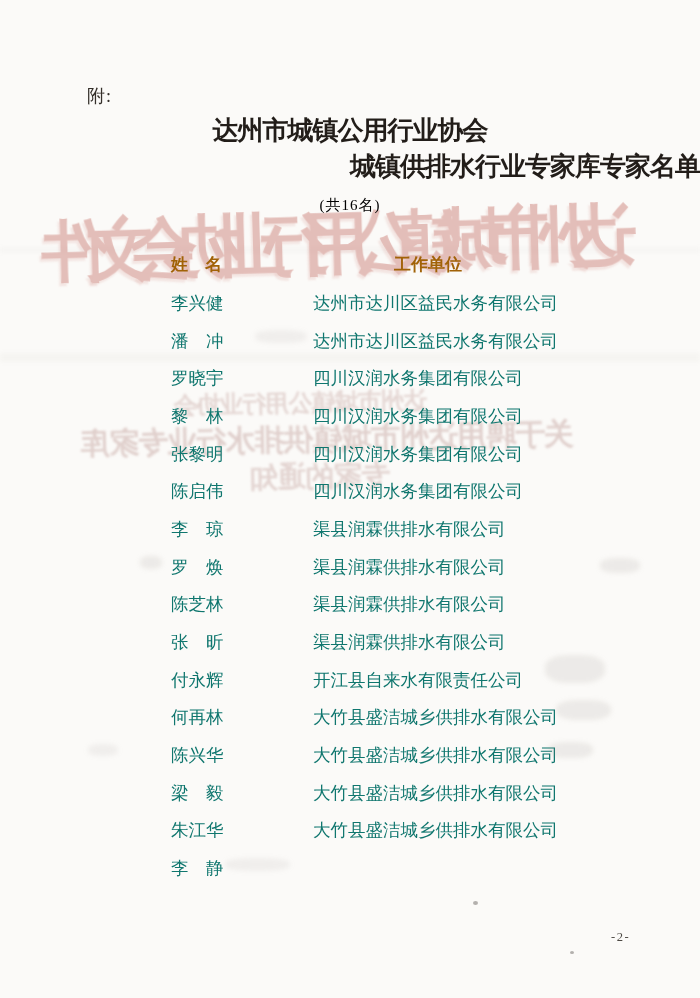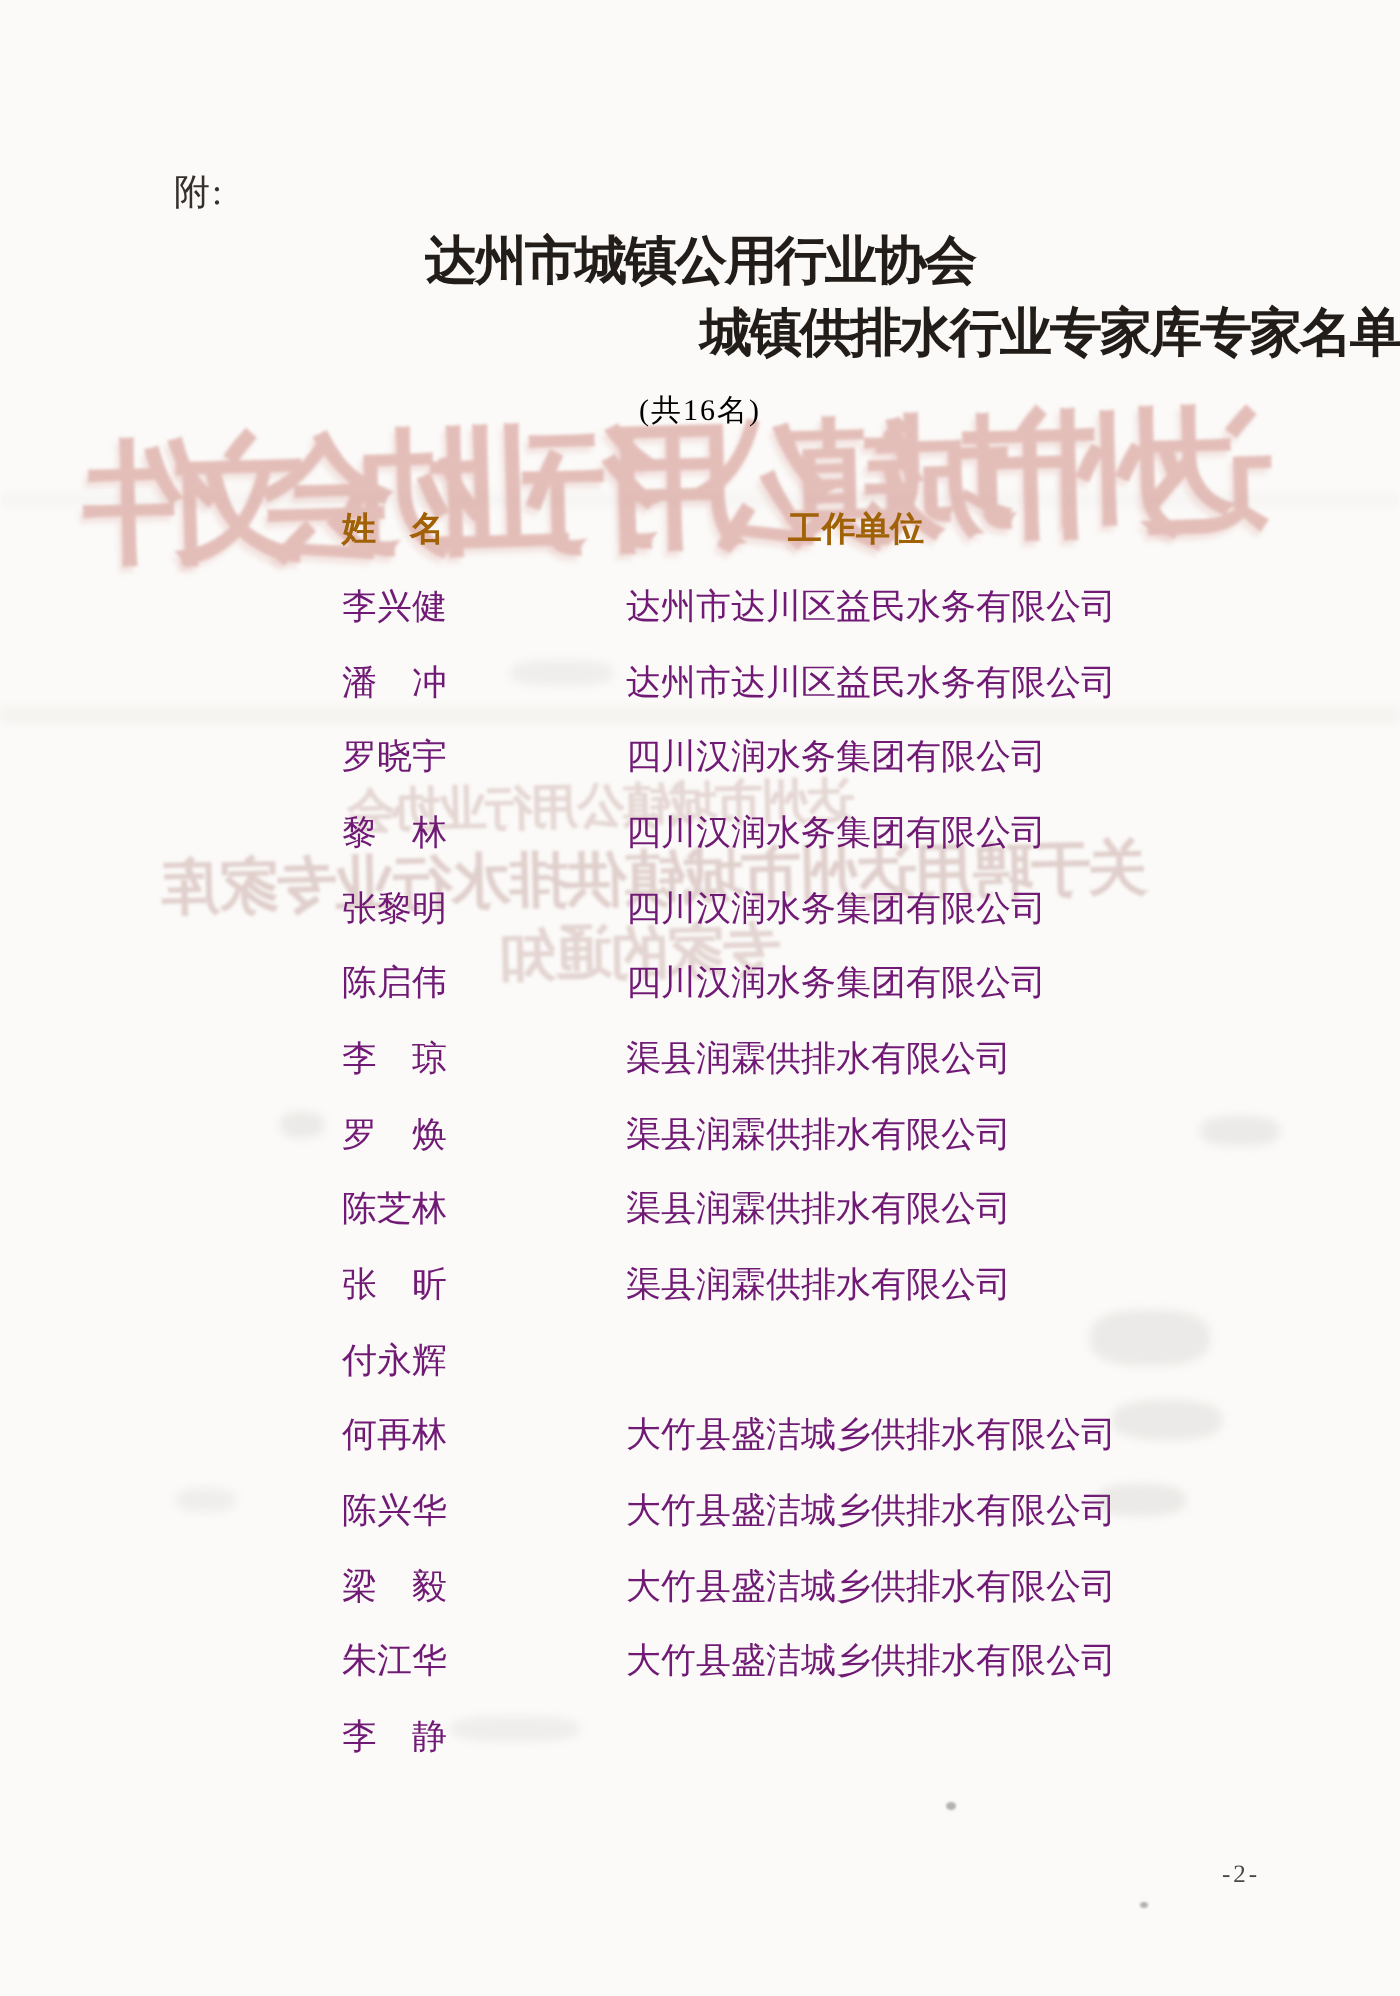--- a/index.html
+++ b/index.html
@@ -99,21 +99,21 @@
   .th-name { left: 171px; }
   .th-org  { left: 394px; }
 
   .rows { position: absolute; left: 0; top: 284px; width: 100%; }
   .row { position: relative; height: 37.7px; }
   .cell {
     position: absolute; top: 50%;
     transform: translateY(-50%);
     font-size: 17.5px;
     white-space: nowrap;
-    color: #701a75;
+    color: #0f766e;
   }
   .cell-name { left: 171px; }
   .cell-org  { left: 313px; text-align: center; }
 
   .page-number {
     position: absolute; left: 611px; top: 930px;
     font-size: 12.5px; letter-spacing: 1.5px;
     color: #4c4843;
   }
 
@@ -221,20 +221,21 @@
         <span class="cell cell-org">渠县润霖供排水有限公司</span>
       </div>
 
       <div class="row">
         <span class="cell cell-name">张　昕</span>
         <span class="cell cell-org">渠县润霖供排水有限公司</span>
       </div>
 
       <div class="row">
         <span class="cell cell-name">付永辉</span>
+        <span class="cell cell-org">开江县自来水有限责任公司</span>
       </div>
 
       <div class="row">
         <span class="cell cell-name">何再林</span>
         <span class="cell cell-org">大竹县盛洁城乡供排水有限公司</span>
       </div>
 
       <div class="row">
         <span class="cell cell-name">陈兴华</span>
         <span class="cell cell-org">大竹县盛洁城乡供排水有限公司</span>

